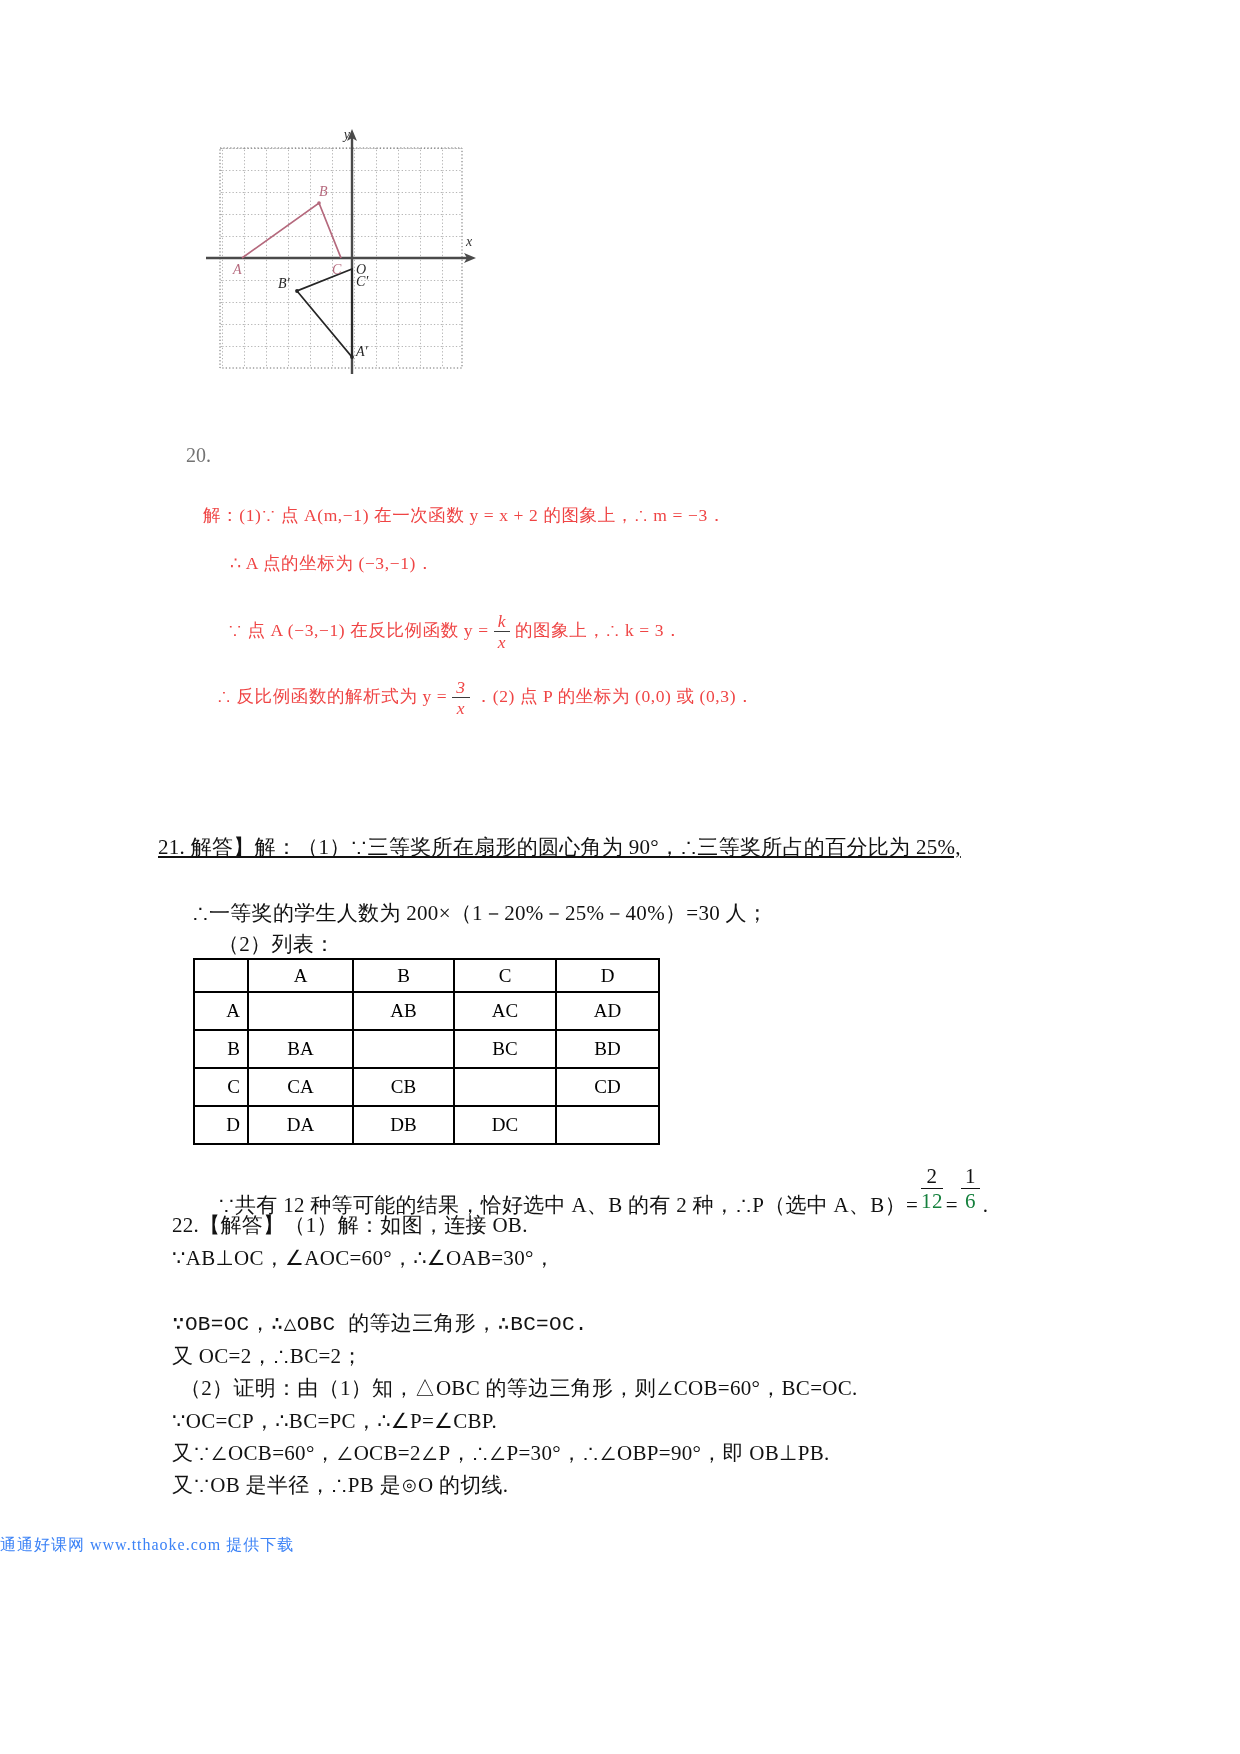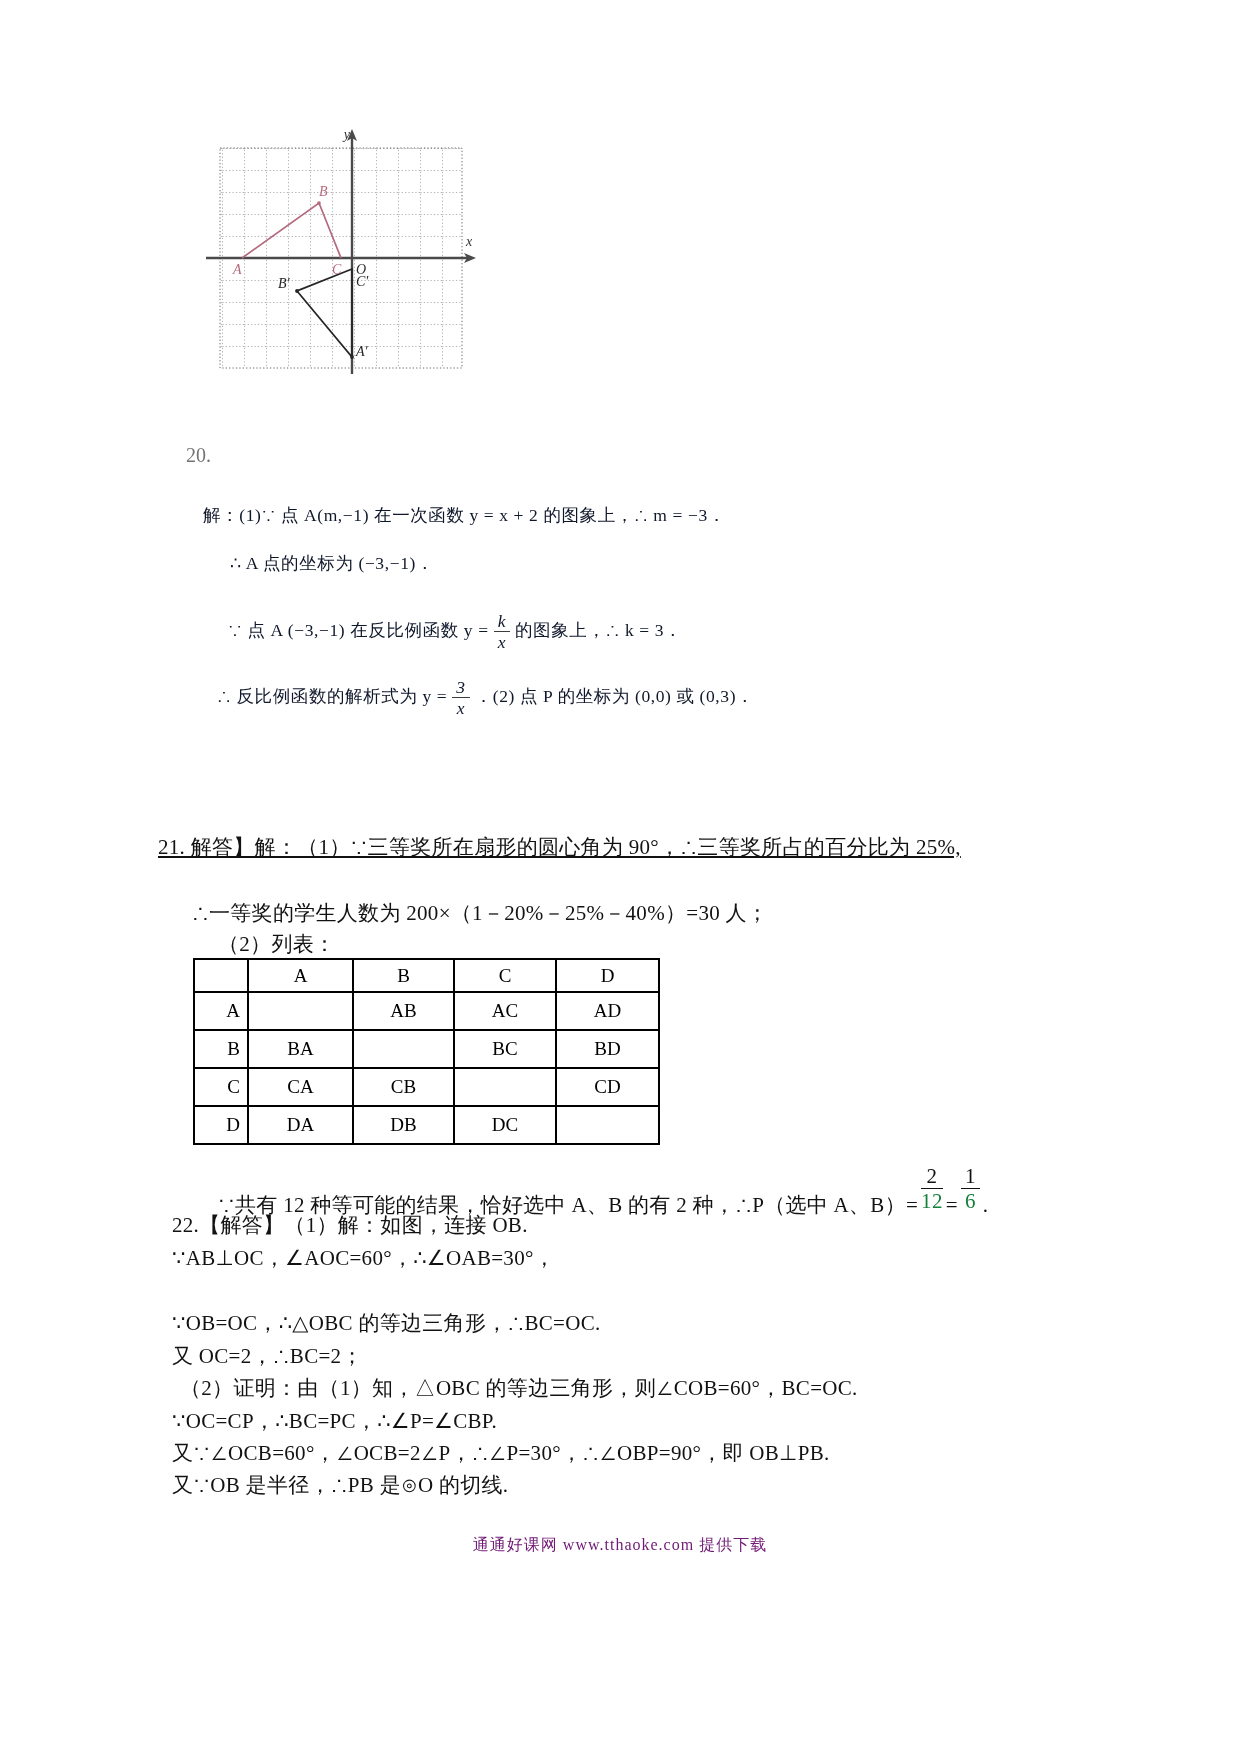--- a/index.html
+++ b/index.html
@@ -2,40 +2,40 @@
 <html><head>
 <meta charset="utf-8">
 <style>
   html,body { margin:0; padding:0; background:#ffffff; }
   .page {
     position:relative; width:1240px; height:1754px; background:#ffffff;
     font-family:"Liberation Serif", serif; color:#151515; overflow:hidden;
   }
   .line { position:absolute; white-space:nowrap; }
   .cjk-line { font-size:21px; letter-spacing:0.3px; color:#121212; }
-  .sol { font-size:17.5px; letter-spacing:0.6px; color:#0f172a; }
+  .sol { font-size:17.5px; letter-spacing:0.6px; color:#ef4444; }
   .num-label { font-size:20px; color:#737373; }
 
   
   .frac { display:inline-block; text-align:center; vertical-align:-12px; margin:0 5px; font-style:italic; line-height:1.05; }
   .frac .num { display:block; padding:0 4px 1px; border-bottom:1.5px solid #3c3c3c; }
   .frac .den { display:block; padding-top:1px; }
   .frac.big { font-size:21px; font-style:normal; vertical-align:4px; margin:0 3px; }
   .frac.big .num { border-bottom:1.5px solid #111; color:#111; }
   .frac.big .den { color:#15803d; }
 
   
   .otable { position:absolute; left:193px; top:958px; border-collapse:collapse;
             font-size:19px; color:#000; table-layout:fixed; }
   .otable td { border:2px solid #000; text-align:center; padding:0; height:36px; overflow:hidden; }
   .otable tr.hdr td { height:31px; }
   .otable td.rowlabel { text-align:right; padding-right:7px; }
 
-  .footer { position:absolute; top:1535px; left:0; width:100%; text-align:center;
-            font-size:16px; letter-spacing:1px; color:#701a75; }
+  .footer { position:absolute; top:1535px; left:0; width:100%; text-align:left;
+            font-size:16px; letter-spacing:1px; color:#3b82f6; }
 
   .graph-wrap { position:absolute; left:200px; top:126px; width:280px; height:270px; }
   .glabel { font-family:"Liberation Serif", serif; font-style:italic; font-size:14px; }
 </style>
 </head>
 <body>
 
 <div class="page">
 
   <div class="graph-wrap">
@@ -136,21 +136,21 @@
     </tr>
   </tbody>
     </table>
 
   <div class="line cjk-line" style="left:218px; top:1165px;">
     <span>∵共有 12 种等可能的结果，恰好选中 A、B 的有 2 种，∴P（选中 A、B）=</span><span class="frac big"><span class="num">2</span><span class="den">12</span></span><span>=</span><span class="frac big"><span class="num">1</span><span class="den">6</span></span><span>.</span>
   </div>
 
   <div class="line cjk-line" style="left:172px; top:1211px;">22.【解答】（1）解：如图，连接 OB.</div>
   <div class="line cjk-line" style="left:172px; top:1244px;">∵AB⊥OC，∠AOC=60°，∴∠OAB=30°，</div>
-  <div class="line cjk-line" style="left:172px; top:1309px;">∵OB=OC，∴△OBC 的等边三角形，∴BC=OC.</div>
+  <div class="line cjk-line" style="left:172px; top:1309px;font-family:Liberation Mono, monospace;">∵OB=OC，∴△OBC 的等边三角形，∴BC=OC.</div>
   <div class="line cjk-line" style="left:172px; top:1342px;">又 OC=2，∴BC=2；</div>
   <div class="line cjk-line" style="left:180px; top:1374px;">（2）证明：由（1）知，△OBC 的等边三角形，则∠COB=60°，BC=OC.</div>
   <div class="line cjk-line" style="left:172px; top:1407px;">∵OC=CP，∴BC=PC，∴∠P=∠CBP.</div>
   <div class="line cjk-line" style="left:172px; top:1439px;">又∵∠OCB=60°，∠OCB=2∠P，∴∠P=30°，∴∠OBP=90°，即 OB⊥PB.</div>
   <div class="line cjk-line" style="left:172px; top:1471px;">又∵OB 是半径，∴PB 是⊙O 的切线.</div>
 
   <div class="footer">
     <span>通通好课网  www.tthaoke.com  提供下载</span>
   </div>
 

